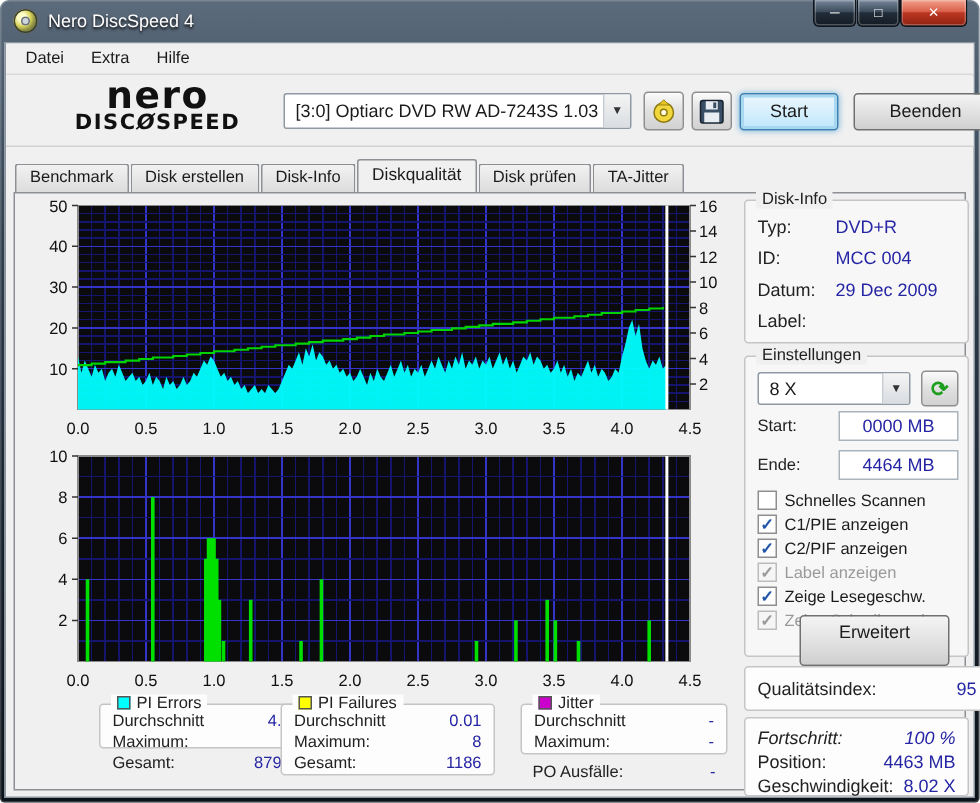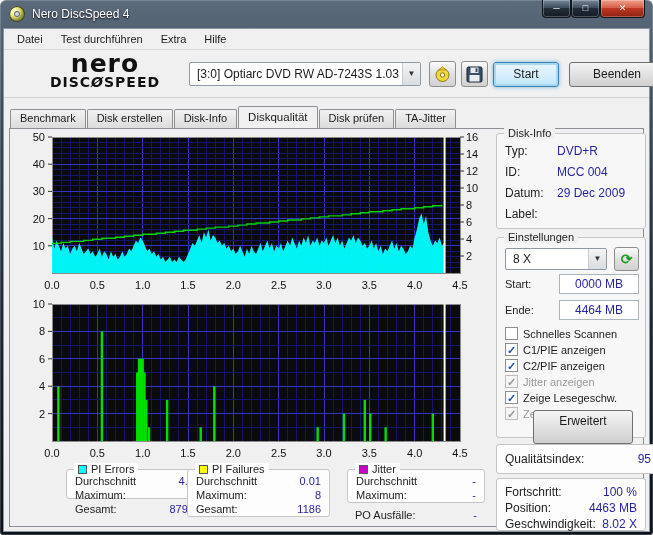--- a/index.html
+++ b/index.html
@@ -95,21 +95,20 @@
     <div class="winctl">
       <div class="wbtn min">─</div>
       <div class="wbtn max">□</div>
       <div class="wbtn close">✕</div>
     </div>
   </div>
 
   <div class="client">
     <div class="menubar" id="menubar">
         <span class="menu-item">Datei</span>
-        <span class="menu-item">Test durchführen</span>
         <span class="menu-item">Extra</span>
         <span class="menu-item">Hilfe</span>
       </div>
 
     <div class="toolbar">
       <div class="logo">
         <div class="logo-l1">nero</div>
         <div class="logo-l2"><span>DISC</span><span style="font-style:italic">Ø</span><span>SPEED</span></div>
       </div>
       <div class="combo">
@@ -452,21 +451,21 @@
             <label class="cbrow" style="top: 104px;">
               <span class="cb">✓</span>
               <span class="cbl">C1/PIE anzeigen</span>
             </label>
             <label class="cbrow" style="top: 120px;">
               <span class="cb">✓</span>
               <span class="cbl">C2/PIF anzeigen</span>
             </label>
             <label class="cbrow disabled" style="top: 136px;">
               <span class="cb">✓</span>
-              <span class="cbl">Jitter anzeigen</span>
+              <span class="cbl">Label anzeigen</span>
             </label>
             <label class="cbrow" style="top: 152px;">
               <span class="cb">✓</span>
               <span class="cbl">Zeige Lesegeschw.</span>
             </label>
             <label class="cbrow disabled" style="top: 168px;">
               <span class="cb">✓</span>
               <span class="cbl">Zeige Schreibgeschw.</span>
             </label>
           </div>
@@ -474,21 +473,21 @@
       </div>
 
       <div class="group onwhite" style="left:486px;top:315px;width:164px;height:30px">
         <div class="row" style="top:7px;font-size:12px">
           <span class="lbl">Qualitätsindex:</span>
           <span class="val">95</span>
         </div>
       </div>
 
       <div class="group onwhite" id="grp-progress" style="left:486px;top:349px;width:150px;height:53px">
-          <div class="row" style="top: 6px; font-size: 12px;">
+          <div class="row" style="top: 6px; font-size: 12px; font-style: italic;">
             <span class="lbl">Fortschritt:</span>
             <span class="val">100 %</span>
           </div>
           <div class="row" style="top: 22px; font-size: 12px;">
             <span class="lbl">Position:</span>
             <span class="val">4463 MB</span>
           </div>
           <div class="row" style="top: 38px; font-size: 12px;">
             <span class="lbl">Geschwindigkeit:</span>
             <span class="val">8.02 X</span>

